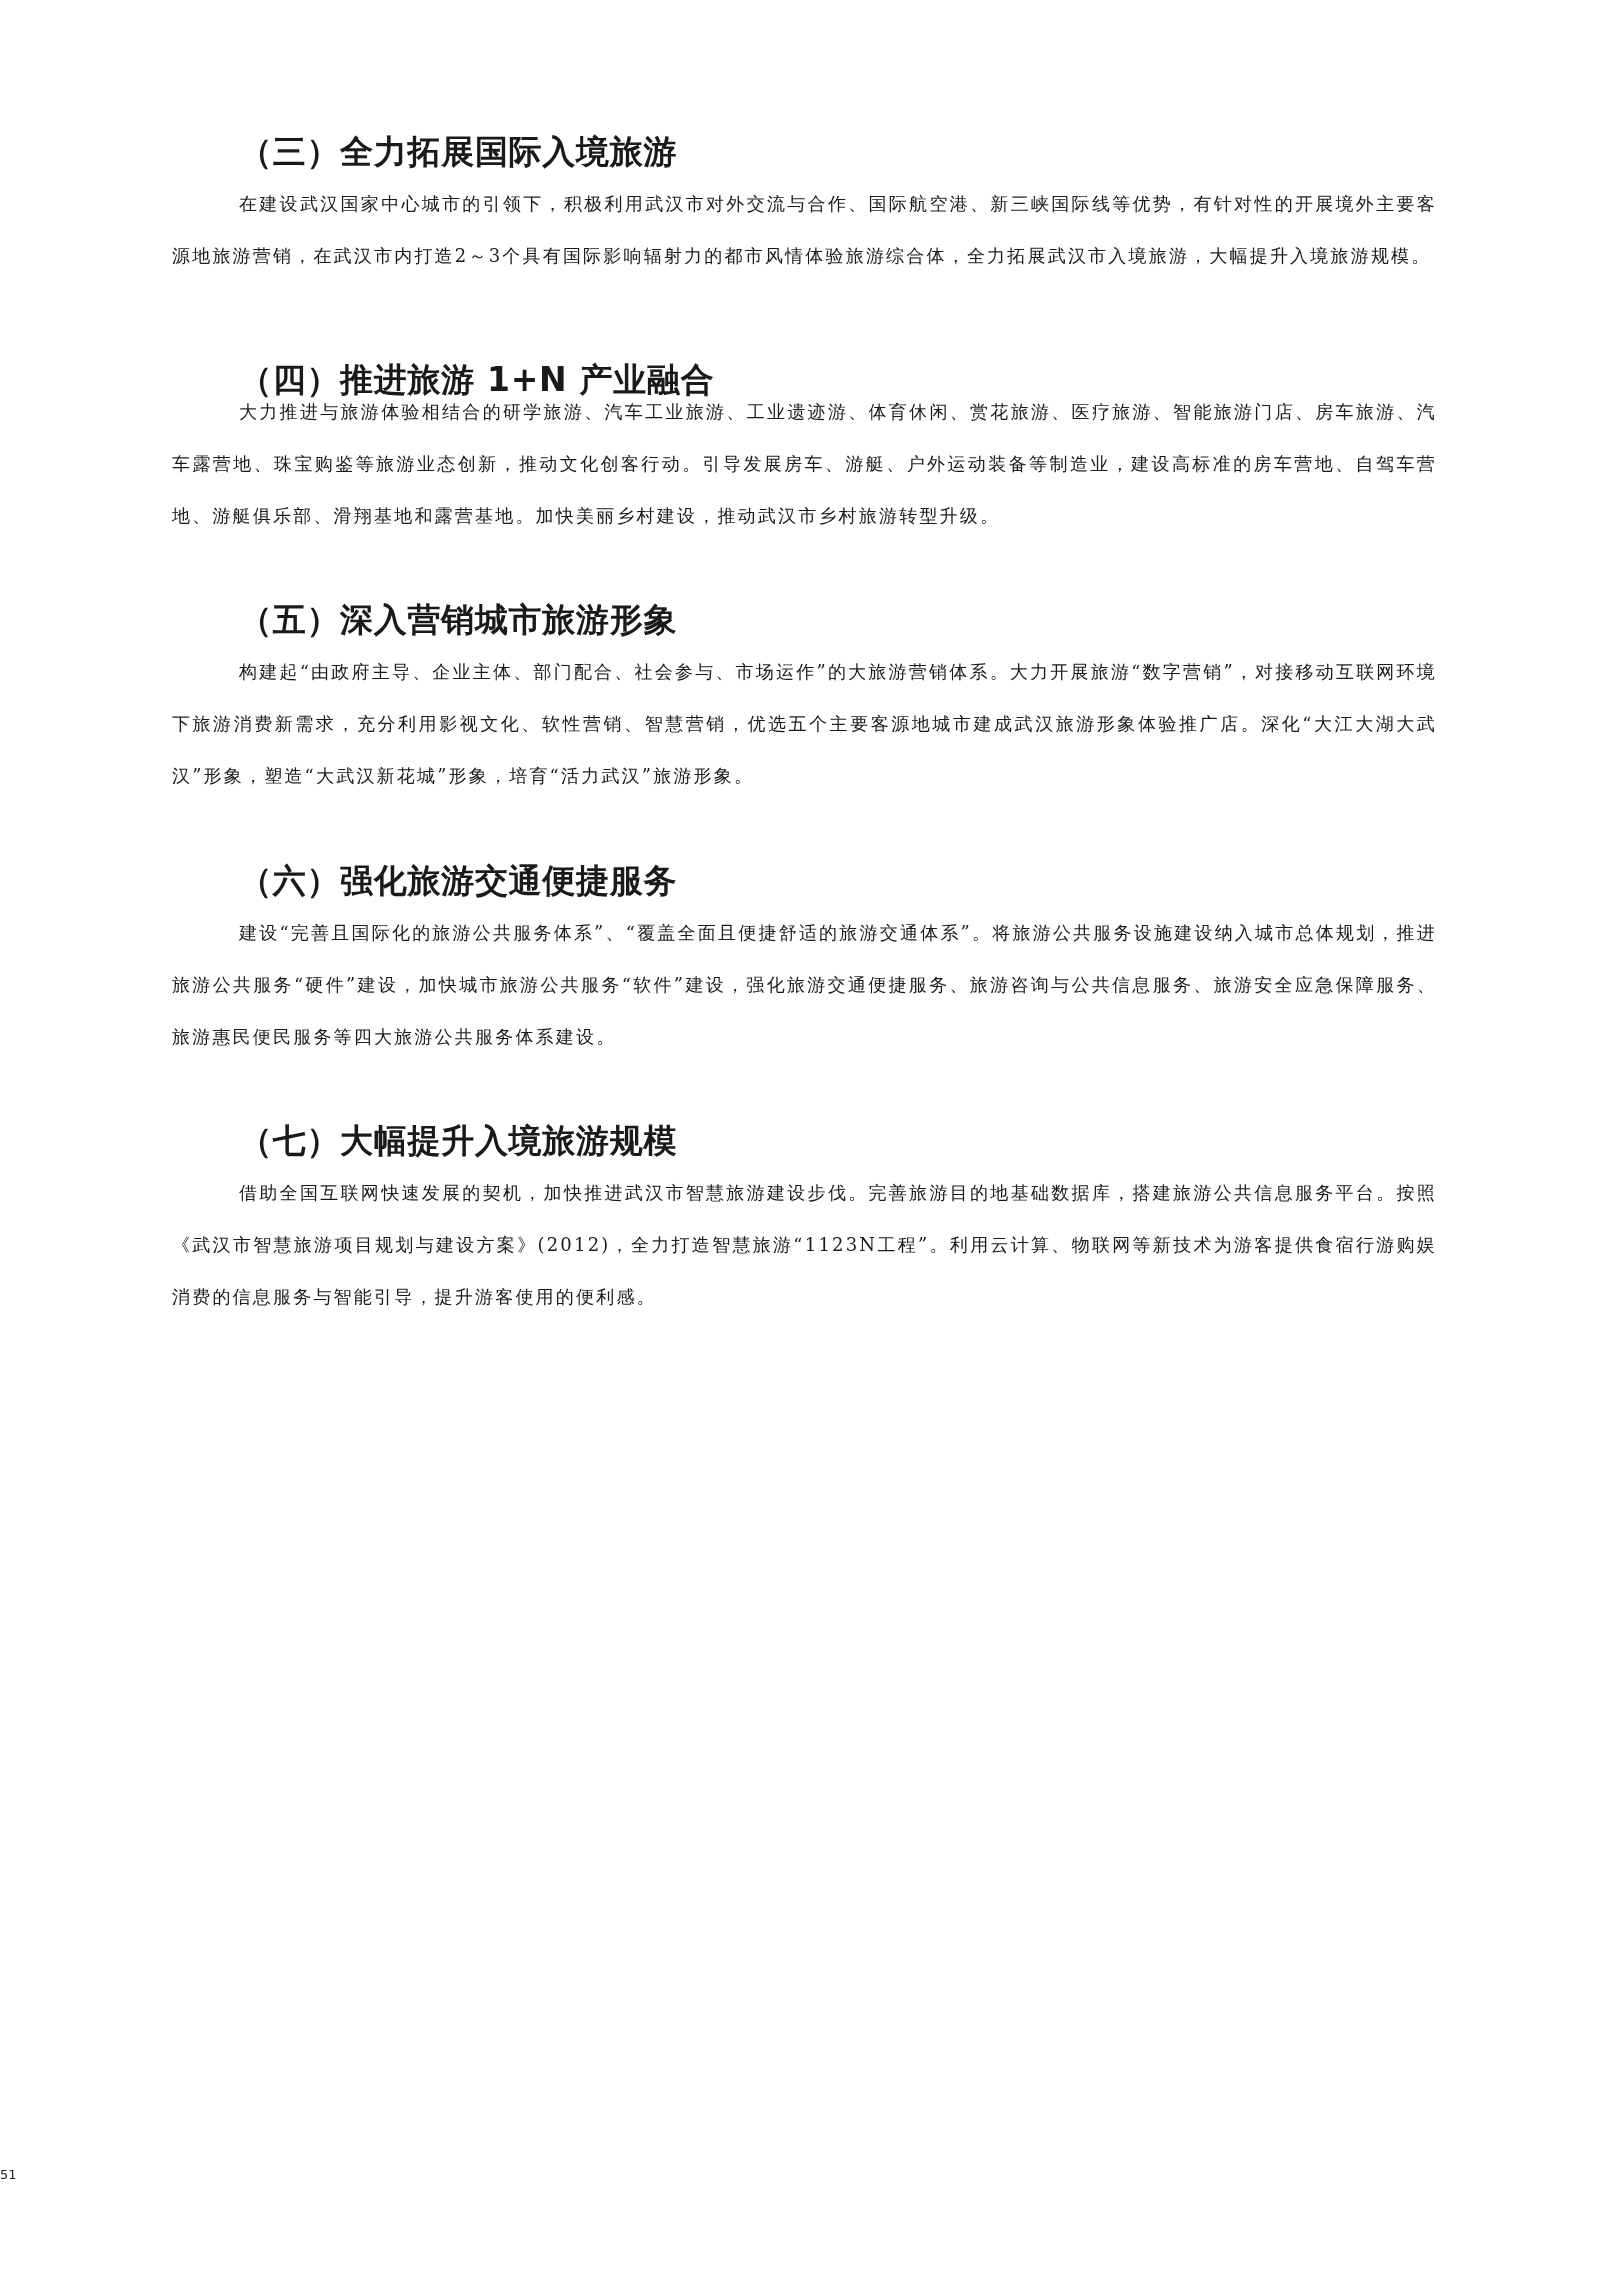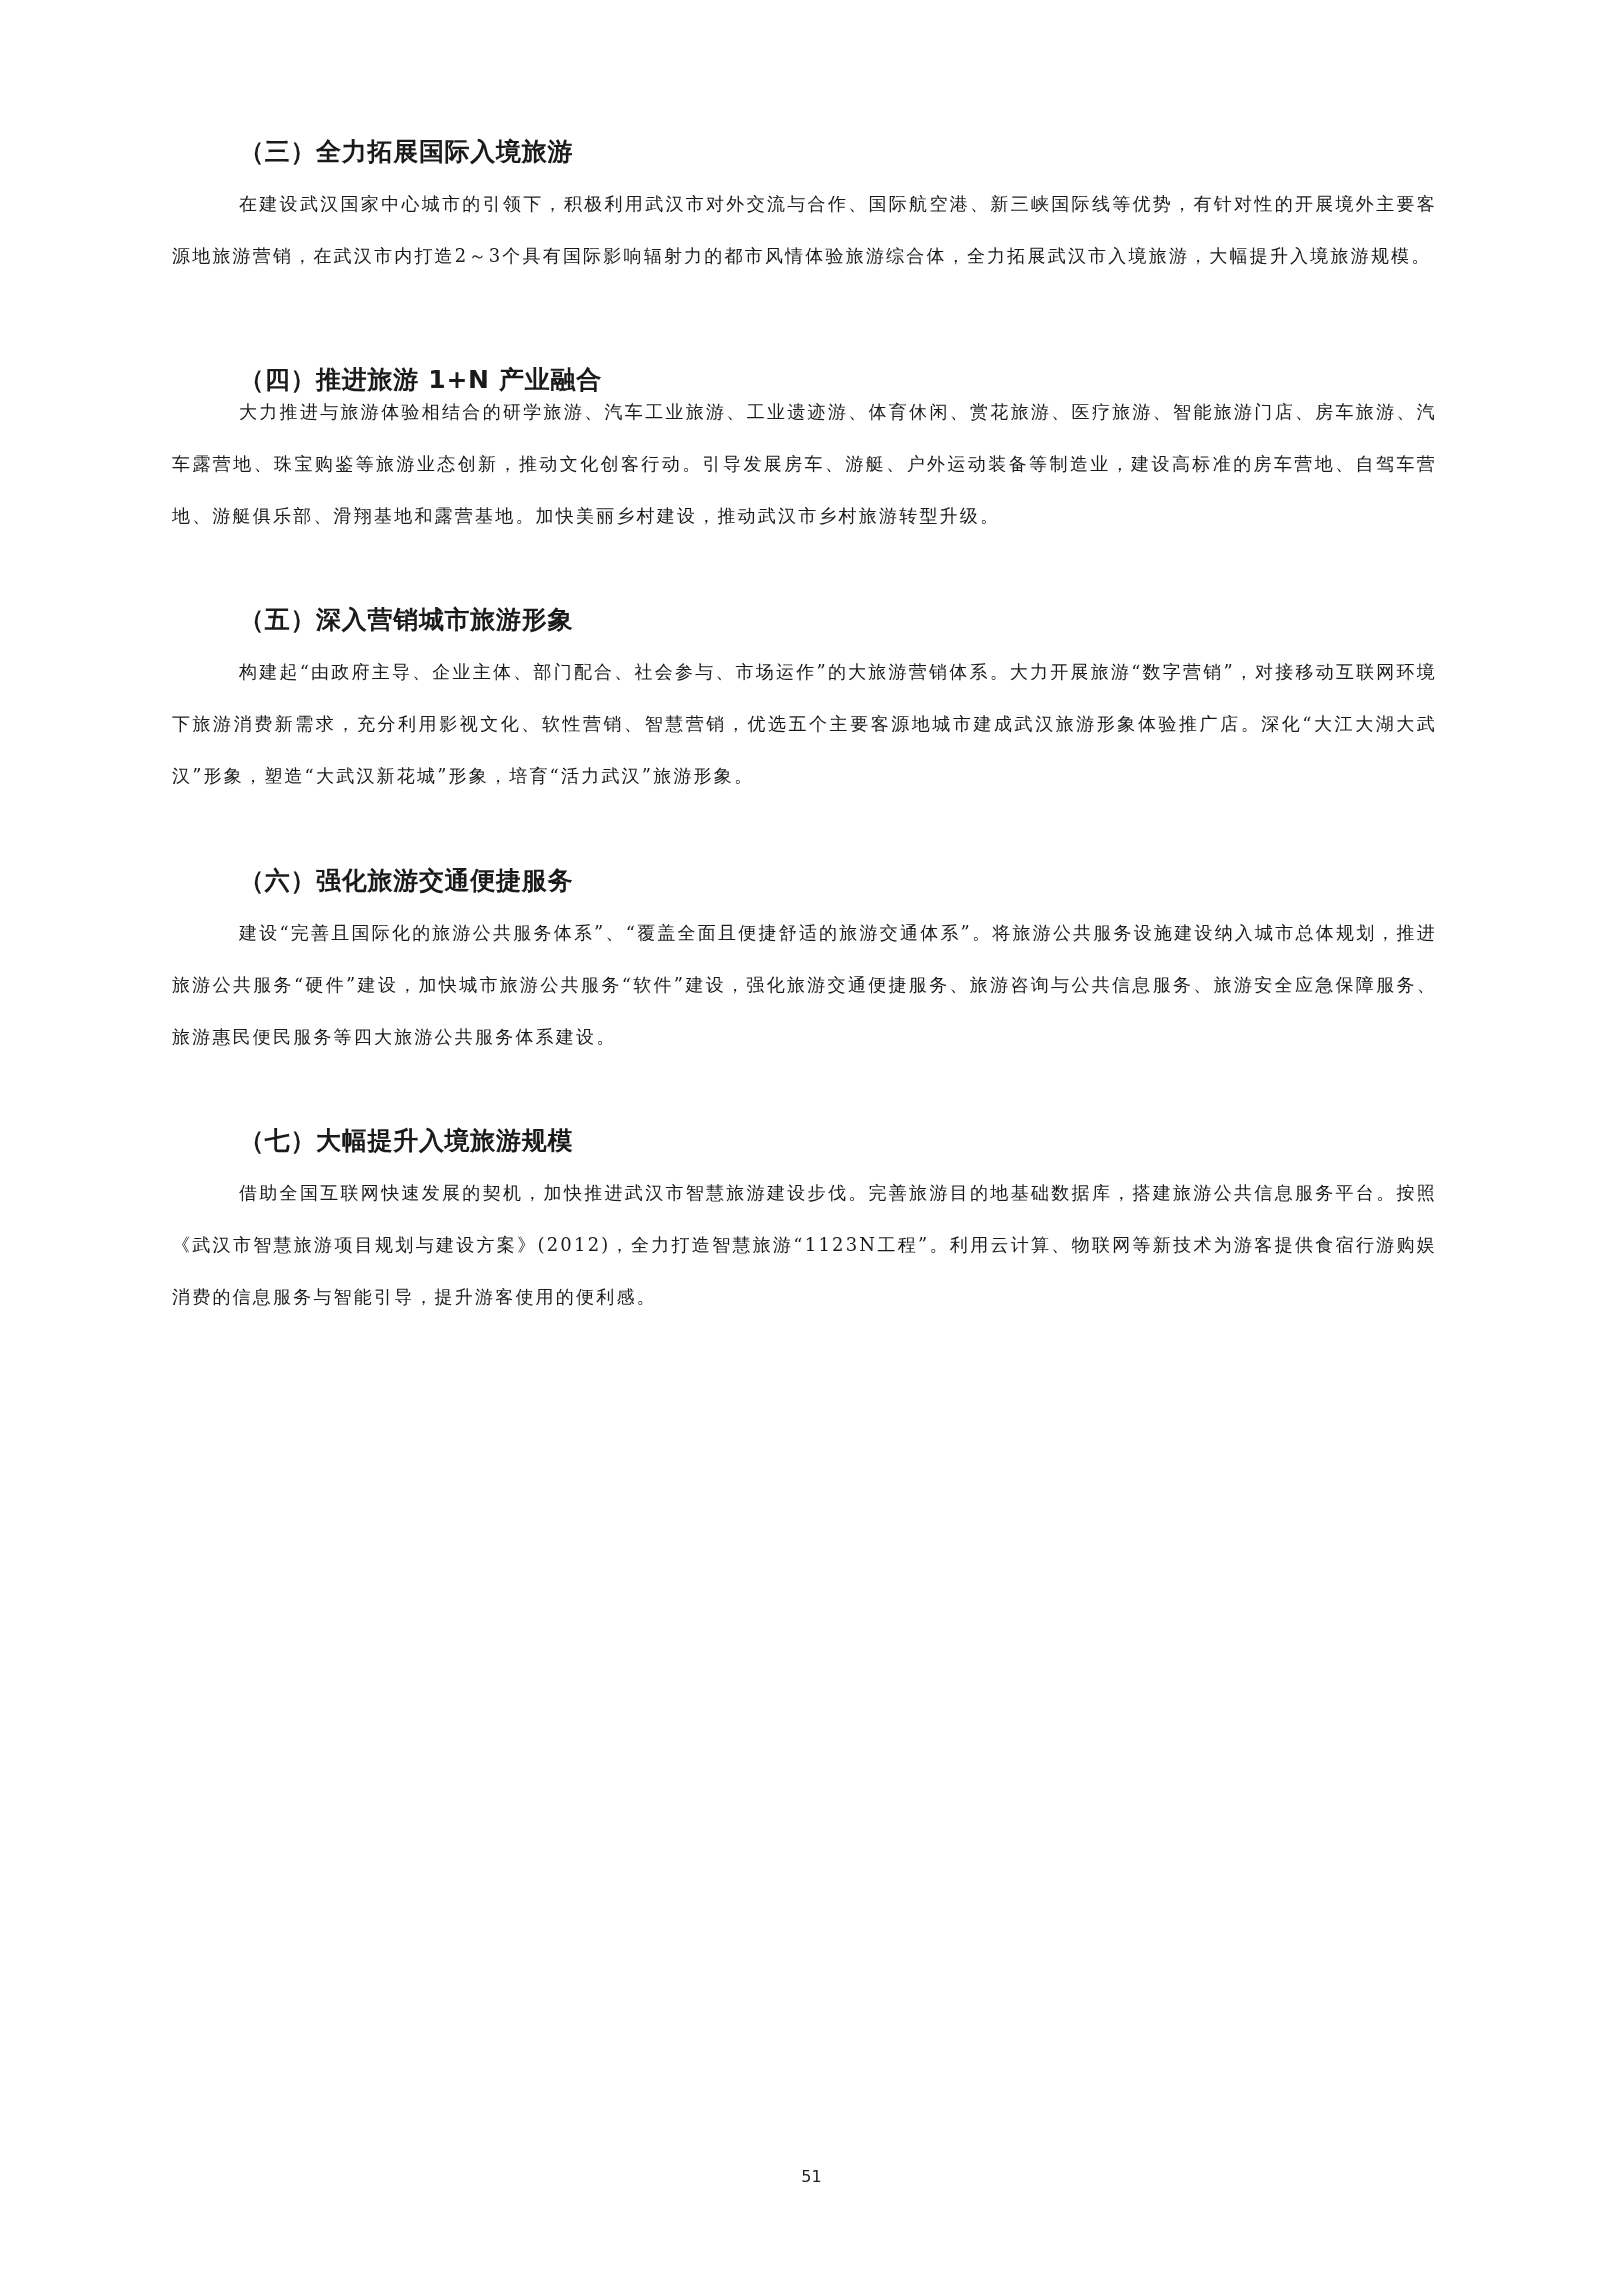--- a/index.html
+++ b/index.html
@@ -1,25 +1,25 @@
 <!DOCTYPE html>
 <html style="font-size:11.6px"><head>
 <meta charset="utf-8">
 <style>
   html, body { margin: 0; padding: 0; background: #ffffff; }
   body { width: 1623px; height: 2295px; position: relative; overflow: hidden;
          font-family: "DejaVu Serif", "Liberation Serif", serif; color: #1a1a1a; }
   .page { position: absolute; left: 172px; top: 0; width: 1265px; }
-  .heading { position: absolute; left: 67px; font-size: 25px; font-weight: bold;
+  .heading { position: absolute; left: 67px; font-size: 33px; font-weight: bold;
              font-family: "DejaVu Sans", "Liberation Sans", sans-serif; line-height: 52px;
              white-space: nowrap; letter-spacing: 0.7px; }
   .para { position: absolute; left: 0; width: 1265px; font-size: 18px; line-height: 52px;
           text-indent: 67px; text-align: justify; text-align-last: left; letter-spacing: 2.2px; }
-  .pnum { position: absolute; top: 2167px; left: 0; width: 1623px; text-align: center;
-          font-family: "DejaVu Sans", "Liberation Sans", sans-serif; font-size: 16px; color: #222; }
+  .pnum { position: absolute; top: 2167px; left: 0; width: 1623px; text-align: left;
+          font-family: "DejaVu Sans", "Liberation Sans", sans-serif; font-size: 13px; color: #222; }
 </style>
 </head>
 <body>
 
 <div class="page">
   <div class="heading" style="top:126px;">（三）全力拓展国际入境旅游</div>
   <div class="para" style="top:178px;">在建设武汉国家中心城市的引领下，积极利用武汉市对外交流与合作、国际航空港、新三峡国际线等优势，有针对性的开展境外主要客源地旅游营销，在武汉市内打造2～3个具有国际影响辐射力的都市风情体验旅游综合体，全力拓展武汉市入境旅游，大幅提升入境旅游规模。</div>
 
   <div class="heading" style="top:354px;text-align:right;">（四）推进旅游 1+N 产业融合</div>
   <div class="para" style="top:386px;">大力推进与旅游体验相结合的研学旅游、汽车工业旅游、工业遗迹游、体育休闲、赏花旅游、医疗旅游、智能旅游门店、房车旅游、汽车露营地、珠宝购鉴等旅游业态创新，推动文化创客行动。引导发展房车、游艇、户外运动装备等制造业，建设高标准的房车营地、自驾车营地、游艇俱乐部、滑翔基地和露营基地。加快美丽乡村建设，推动武汉市乡村旅游转型升级。</div>

